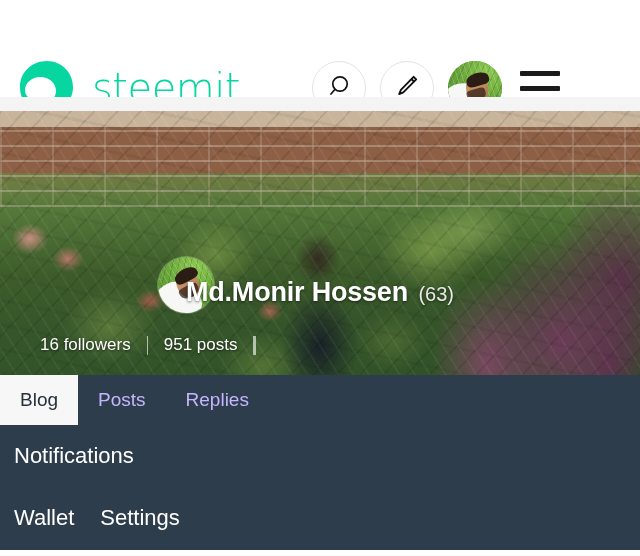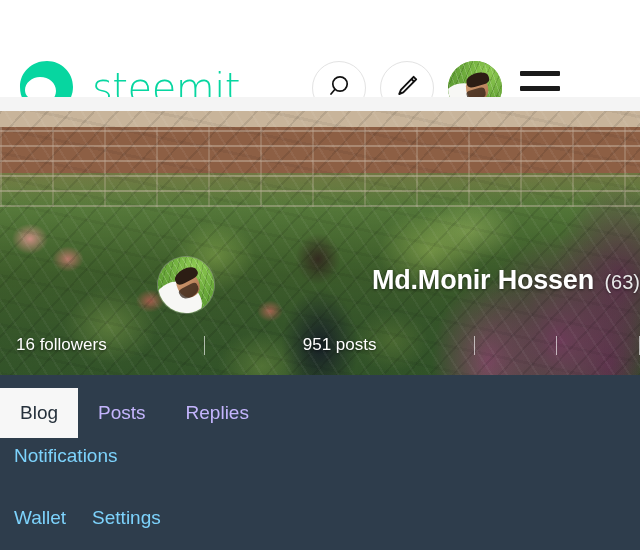--- a/index.html
+++ b/index.html
@@ -244,23 +244,23 @@
     position: absolute;
     left: 36%; top: 52%;
     width: 35%; height: 22%;
     background: rgba(44,29,20,0.72);
     border-radius: 28% 28% 58% 58%;
     transform: rotate(-16deg);
   }
 
   .profile-name-row {
     position: absolute;
-    top: 154px;
-    width: 640px;
-    text-align: right;
+    top: 166px;
+    width: 640px;
+    text-align: center;
     white-space: nowrap;
   }
   .profile-name {
     font-size: 27px;
     font-weight: 700;
     color: #ffffff;
     text-shadow: 0 1px 3px rgba(0,0,0,0.55);
     letter-spacing: -0.2px;
   }
   .profile-rep {
@@ -270,22 +270,23 @@
     margin-left: 6px;
     text-shadow: 0 1px 3px rgba(0,0,0,0.55);
   }
 
   .stats-row {
     position: absolute;
     top: 224px;
     width: 640px;
     display: flex;
     align-items: center;
-    justify-content: space-between;
+    justify-content: flex-start;
     white-space: nowrap;
+    padding-left: 24px;
   }
   .stat {
     font-size: 17px;
     color: #ffffff;
     text-shadow: 0 1px 3px rgba(0,0,0,0.6);
     padding: 0 16px;
     cursor: pointer;
   }
   .stat-sep {
     width: 1px;
@@ -302,21 +303,20 @@
     background: #2e3d4c;
   }
 
   .tab-strip {
     position: absolute;
     left: 0; top: 0;
     width: 640px;
     height: 50px;
     display: flex;
     align-items: stretch;
-    margin-top: 13px;
   }
   .tab {
     display: flex;
     align-items: center;
     padding: 0 20px;
     font-size: 19px;
     color: #c4b5fd;
     cursor: pointer;
     background: transparent;
   }
@@ -331,22 +331,22 @@
     width: 640px;
   }
   .nav-row {
     display: flex;
     align-items: center;
     padding-left: 14px;
     gap: 26px;
     height: 62px;
   }
   .nav-link {
-    font-size: 19px;
-    color: #7dd3fc;
+    font-size: 22px;
+    color: #ffffff;
     cursor: pointer;
   }
 
   .bottom-white {
     position: absolute;
     left: 0; top: 550px;
     width: 640px;
     height: 6px;
     background: #ffffff;
   }

